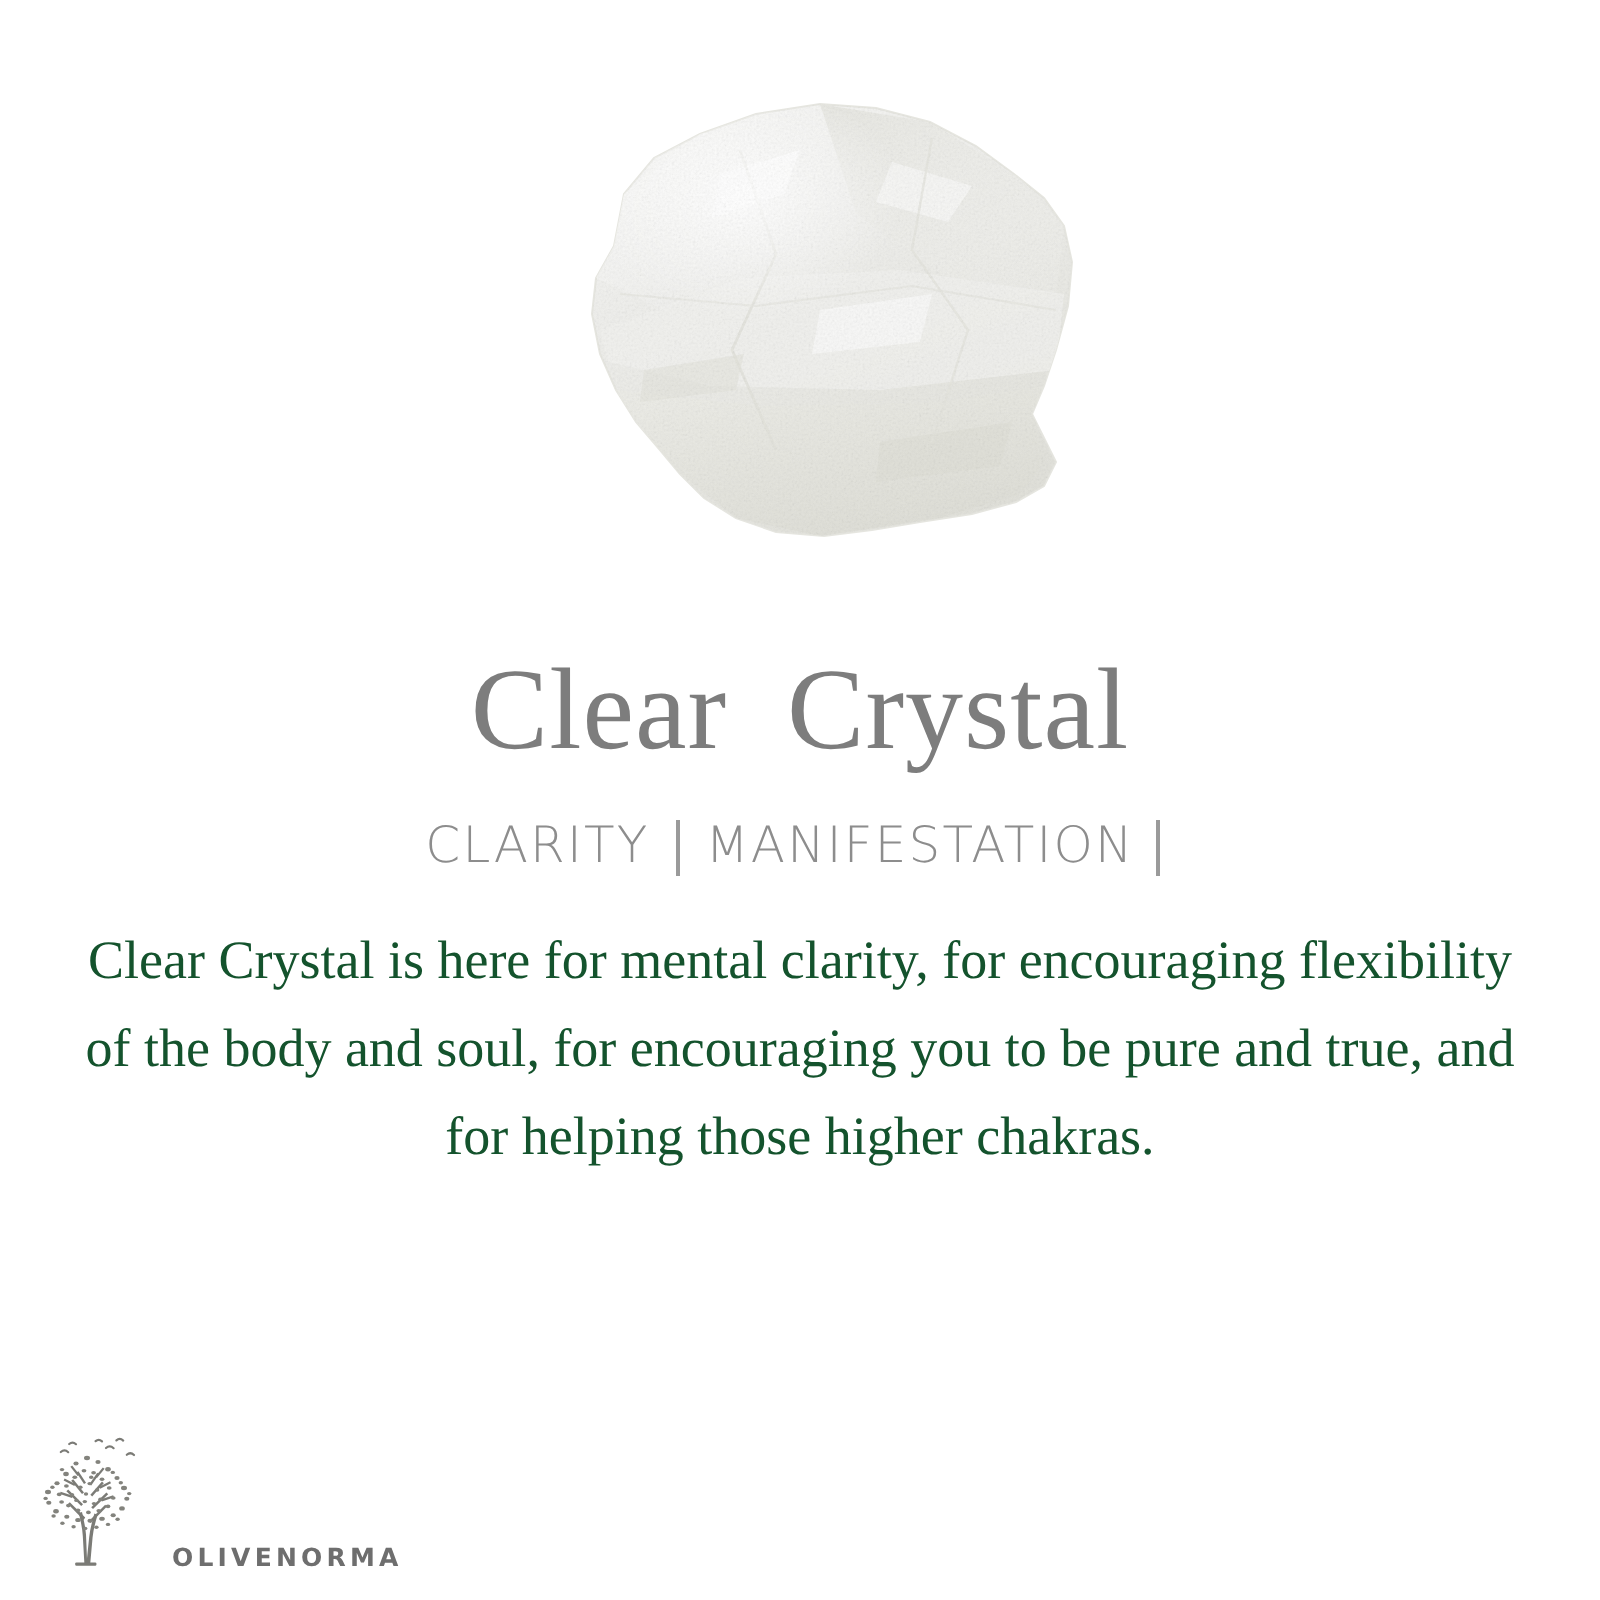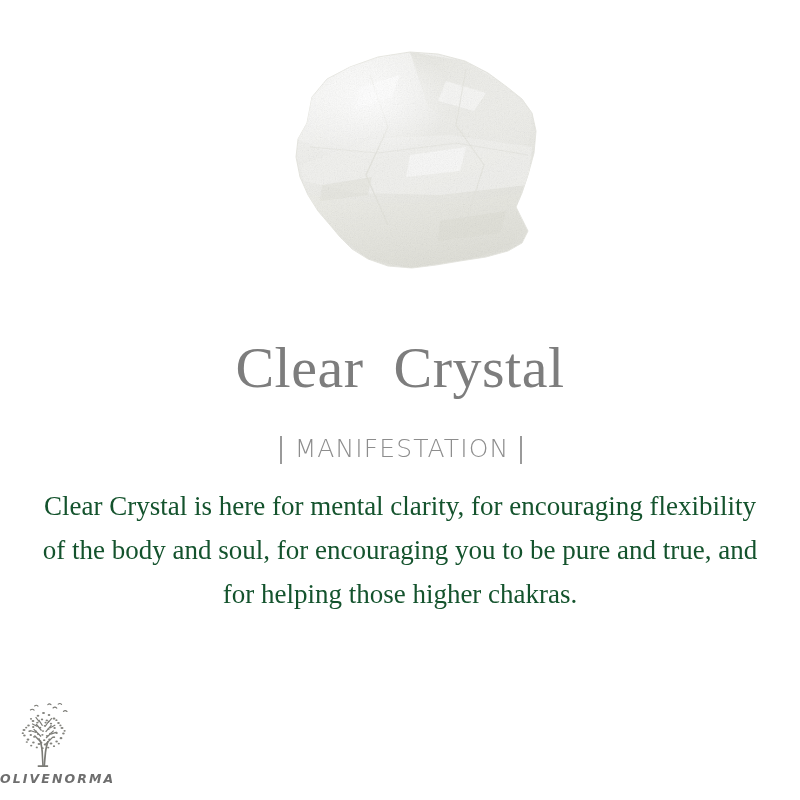--- a/index.html
+++ b/index.html
@@ -48,21 +48,21 @@
   }
 
   
   .title {
     font-family: "Liberation Serif", "DejaVu Serif", serif;
     font-size: 58px;
     line-height: 62px;
     color: #7d7d7d;
     letter-spacing: 0.5px;
     white-space: pre;
-    margin: 17px;
+    margin: 4px;
     padding: 0;
     text-align: right;
     font-weight: 400;
   }
 
   
   .keywords {
     margin-top: 18px;
     font-family: "DejaVu Sans", "Liberation Sans", sans-serif;
     font-size: 25px;
@@ -99,23 +99,22 @@
     font-weight: 400;
   }
 
   
   .brand {
     position: absolute;
     left: 0;
     right: 0;
     bottom: 14px;
     display: flex;
-    flex-direction: column;
-    align-items: flex-start;
-    font-style: italic;
+    flex-direction: row;
+    align-items: flex-end;
   }
   .brand-mark {
     width: 86px;
     height: 70px;
     display: block;
   }
   .brand-name {
     font-family: "DejaVu Sans", "Liberation Sans", sans-serif;
     font-size: 12.5px;
     font-weight: 700;
@@ -205,20 +204,21 @@
 
           <rect x="0" y="0" width="300" height="250" fill="#cfcfc7" filter="url(#grain)" opacity="0.55"></rect>
         </g>
       </svg>
     </div>
   </div>
 
   <h1 class="title">Clear  Crystal</h1>
 
   <div class="keywords">
+    <span class="kw">CLARITY</span>
     <span class="sep"></span>
     <span class="kw">MANIFESTATION</span>
     <span class="sep tight"></span>
   </div>
 
   <p class="description">Clear Crystal is here for mental clarity, for encouraging flexibility of the body and soul, for encouraging you to be pure and true, and for helping those higher chakras.</p>
 
   <div class="brand">
     <svg class="brand-mark" viewBox="0 0 86 70" xmlns="http://www.w3.org/2000/svg">
       <g fill="#7b7b76">

